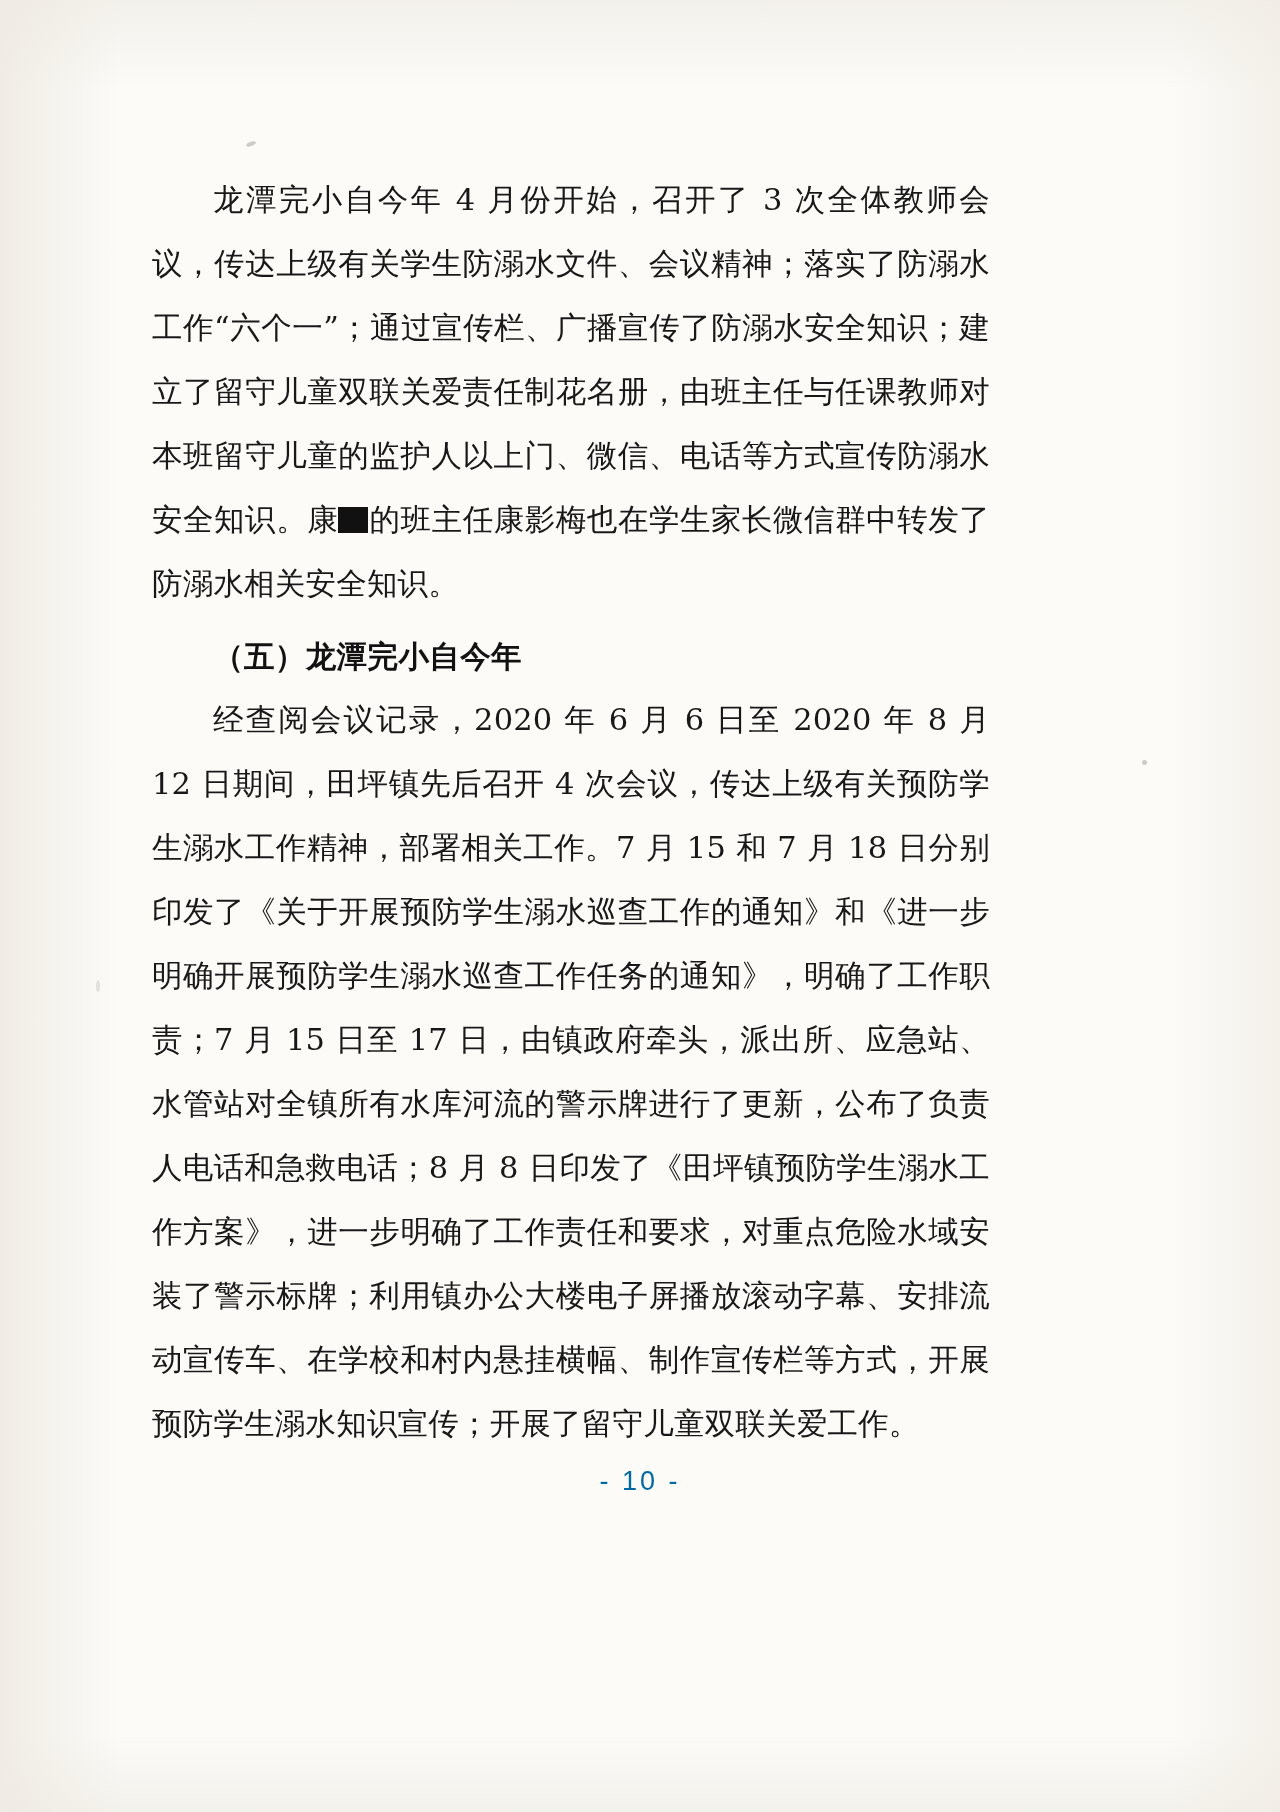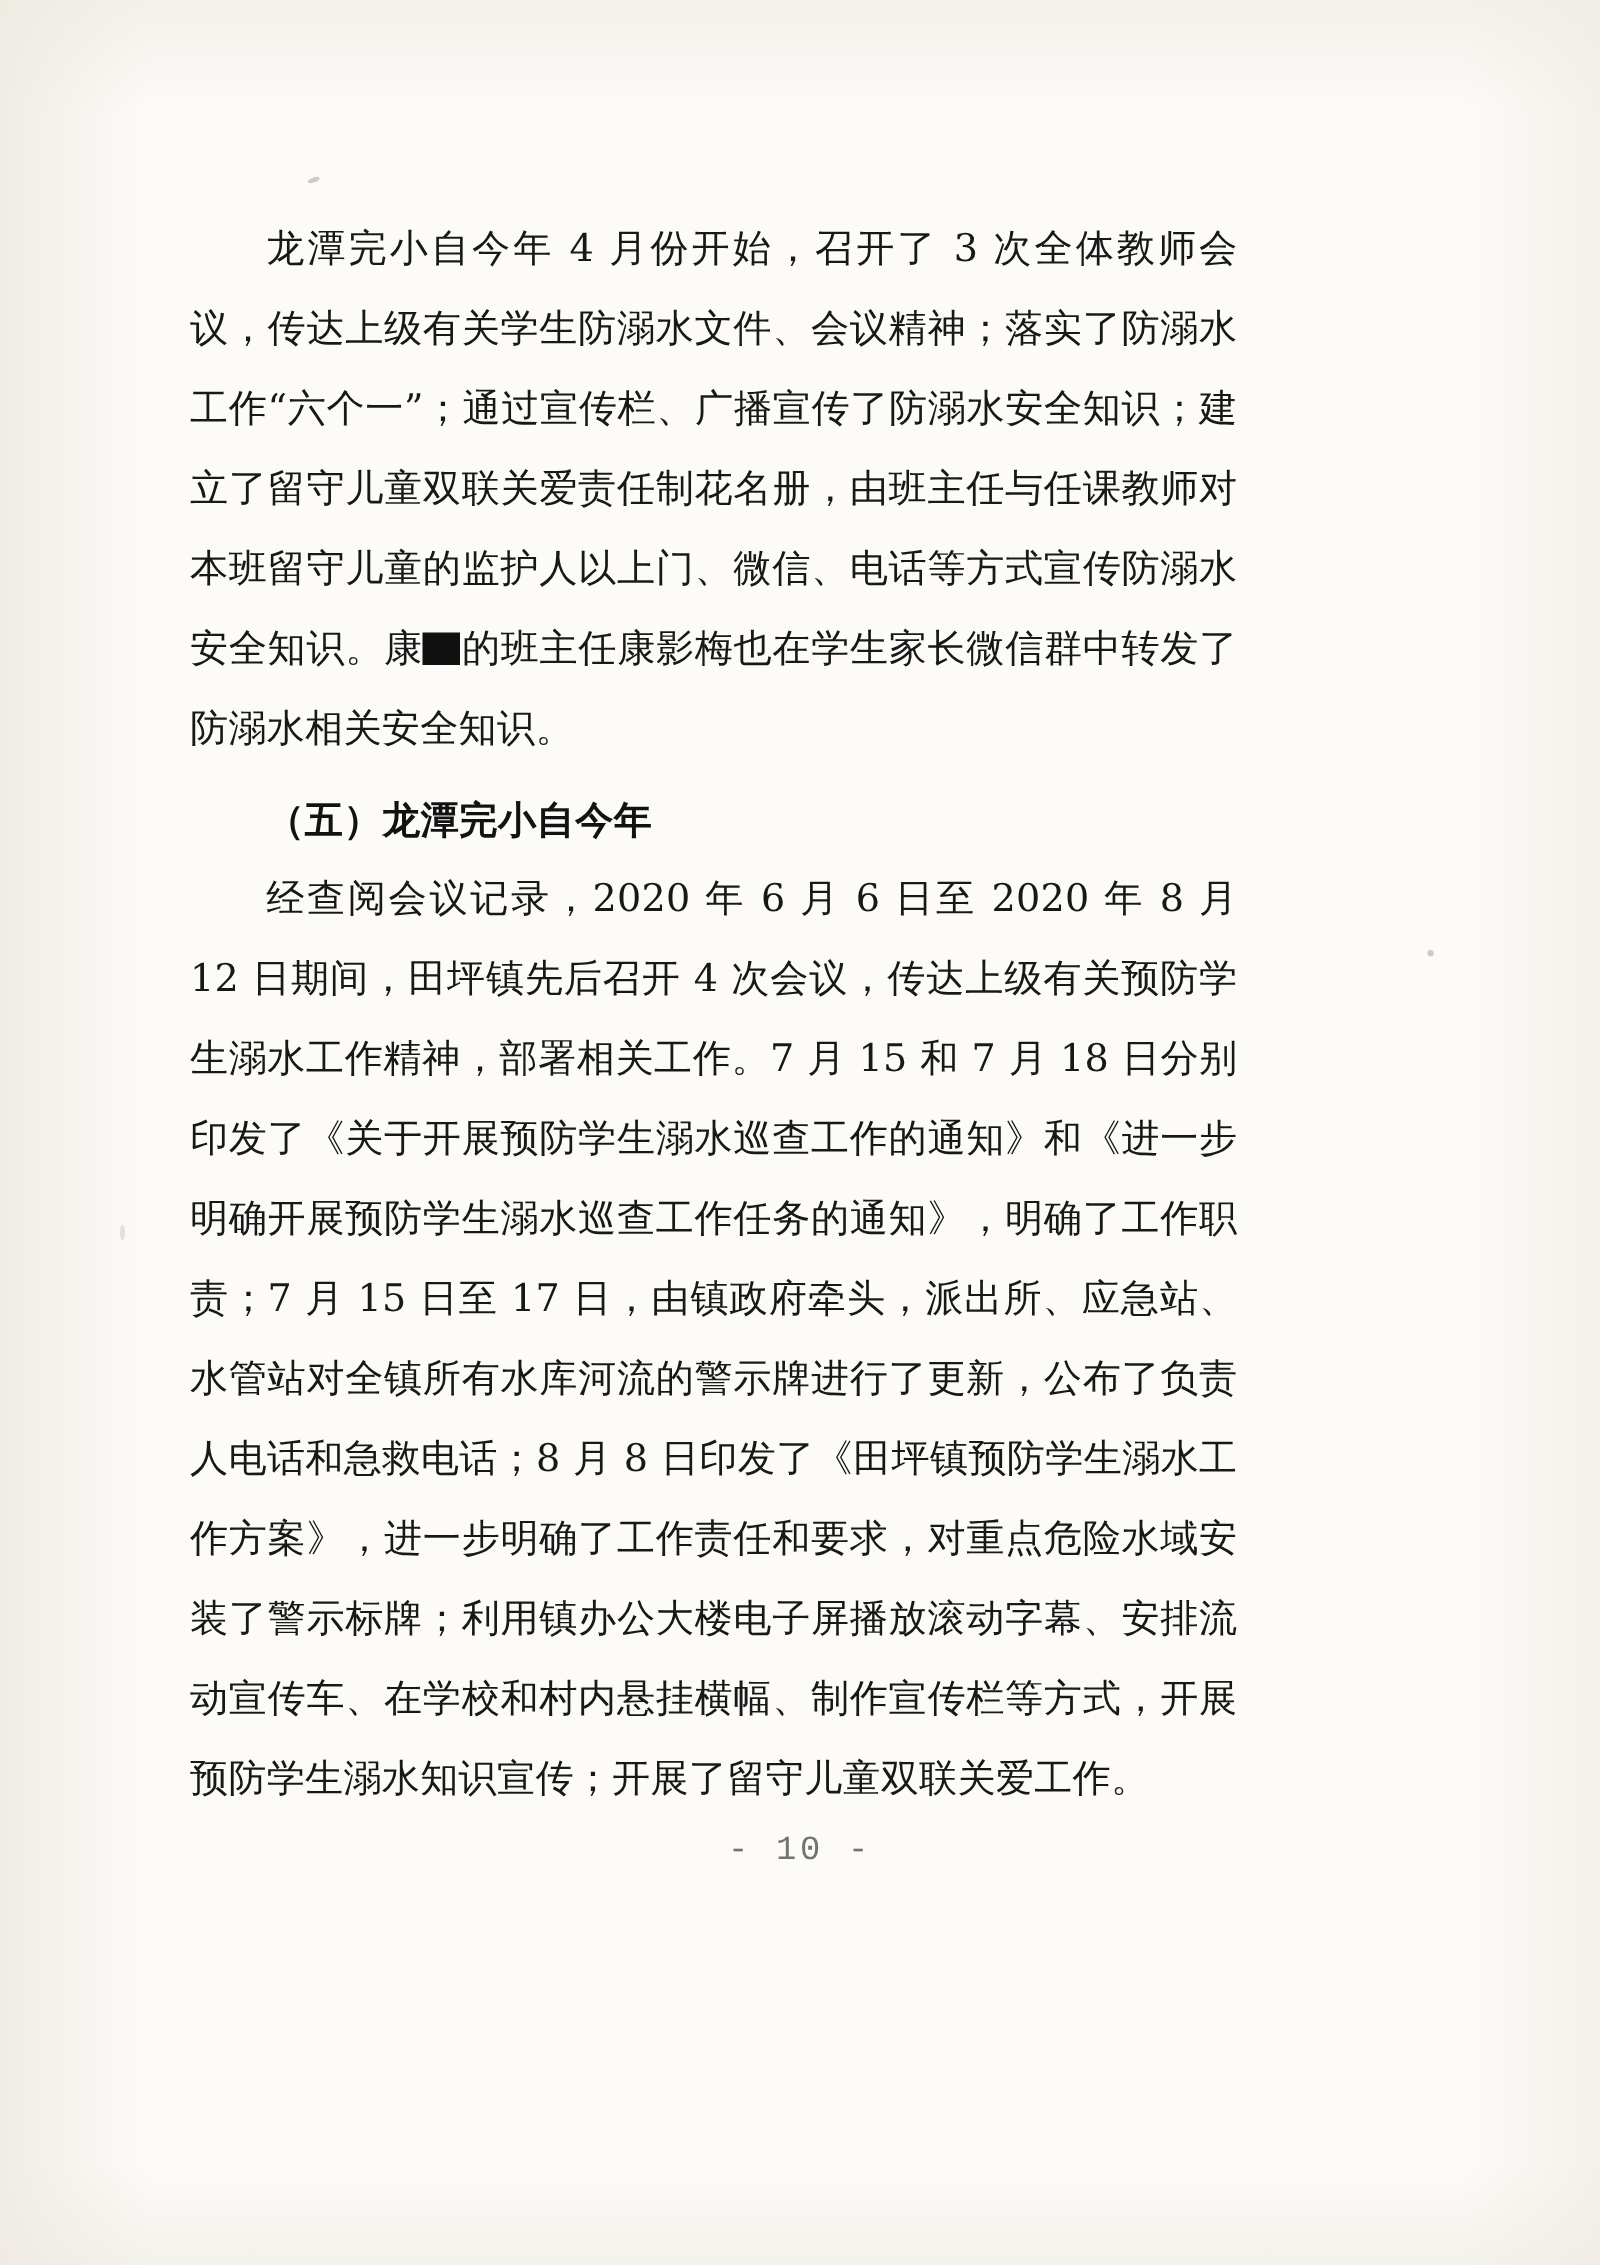--- a/index.html
+++ b/index.html
@@ -67,22 +67,22 @@
   }
   .spacer-small { height: 6px; }
   .footer {
     position: absolute;
     left: 0;
     right: 0;
     top: 1466px;
     text-align: center;
     font-size: 27px;
     letter-spacing: 3px;
-    color: #737373;
-    font-family: Liberation Mono, monospace;
+    color: #0369a1;
+    font-family: Liberation Sans, sans-serif;
   }
   
   .speck {
     position: absolute;
     background: rgba(120,115,105,0.35);
     border-radius: 50%;
     pointer-events: none;
   }
   .s1 { left: 246px; top: 142px; width: 10px; height: 4px; transform: rotate(-20deg); }
   .s2 { left: 1142px; top: 760px; width: 5px; height: 5px; }

